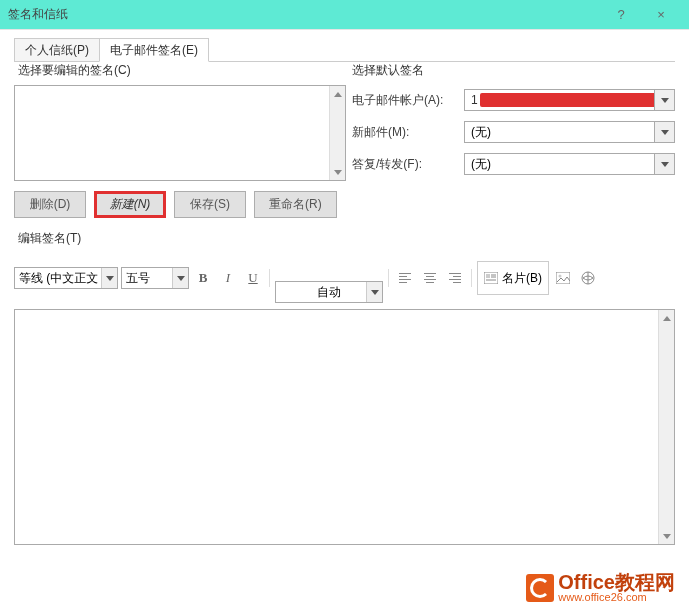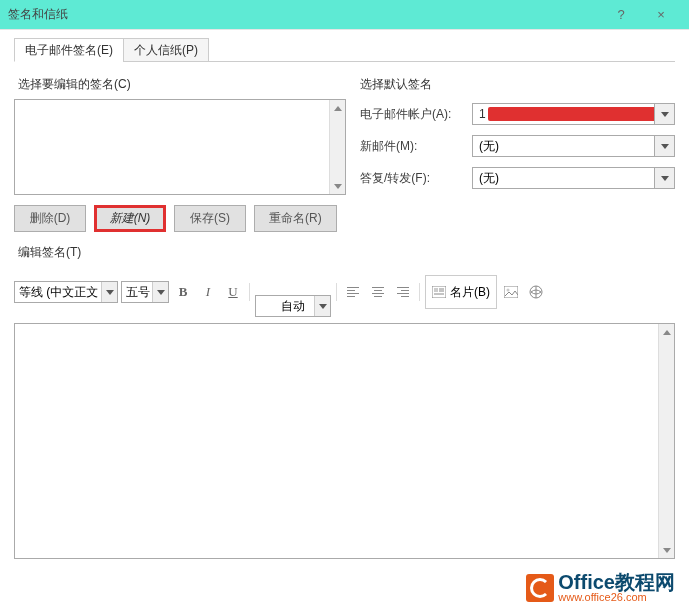--- a/index.html
+++ b/index.html
@@ -4,21 +4,21 @@
 <style>
 * { box-sizing: border-box; font-family: "Microsoft YaHei", "Segoe UI", sans-serif; font-size: 12px; }
 body { margin: 0; background: #fff; width: 689px; height: 611px; position: relative; }
 .titlebar { height: 30px; background: #5eead4; display: flex; align-items: center; padding: 0 8px; border-bottom: 1px solid #e5e5e5; }
 .titlebar .title { flex: 1; color: #444; }
 .titlebar .tbtn { width: 40px; text-align: center; color: #666; font-size: 13px; line-height: 30px; }
 .content { padding: 8px 14px; }
 .tabs { display: flex; border-bottom: 1px solid #ccc; height: 24px; }
 .tab { padding: 3px 10px 2px; border: 1px solid #ccc; background: #f5f5f5; margin-right: -1px; margin-bottom: -1px; color: #333; }
 .tab.active { background: #fff; border-bottom: 1px solid #fff; }
-.row-top { display: flex; gap: 14px; margin-top: 14px; }
+.row-top { display: flex; gap: 6px; }
 .fieldset { border: 1px solid #ddd; position: relative; padding: 10px 8px 8px; }
 .legend { position: absolute; top: -8px; left: 6px; background: #fff; padding: 0 4px; color: #333; }
 .left-col { width: 332px; }
 .right-col { flex: 1; padding-top: 0; border: none; }
 .right-legend { color:#333; margin-bottom: 10px; display:block; }
 .listbox { border: 1px solid #aaa; background: #fff; height: 96px; position: relative; }
 .listbox .sb { position: absolute; right: 0; top: 0; bottom: 0; width: 16px; background: #f0f0f0; border-left: 1px solid #ddd; }
 .btnrow { display: flex; gap: 8px; margin-top: 10px; }
 .btn { border: 1px solid #adadad; background: #e1e1e1; color: #555; padding: 4px 14px; text-align: center; min-width: 72px; }
 .btn.hl { border: 3px solid #e03030; padding: 2px 12px; color: #333; font-style: italic; }
@@ -27,54 +27,54 @@
 .select { flex: 1; border: 1px solid #aaa; background: #fff; height: 22px; display: flex; align-items: center; padding: 0 6px; position: relative; }
 .select .arrow { position: absolute; right: 0; top: 0; bottom: 0; width: 20px; border-left: 1px solid #aaa; background: #efefef; display: flex; align-items: center; justify-content: center; }
 .select .arrow svg { width: 8px; height: 5px; }
 .redact { background: #e03030; color: #e03030; flex:1; height:14px; border-radius:2px; }
 .acct-val { color:#333; margin-right:2px; }
 .editor-field { margin-top: 16px; border: 1px solid #ddd; position: relative; padding: 8px; }
 .toolbar { display: flex; align-items: center; gap: 3px; margin-bottom: 6px; flex-wrap: nowrap; }
 .combo { border: 1px solid #aaa; background: #fff; height: 22px; display: flex; align-items: center; padding: 0 4px; position: relative; }
 .combo .arrow { width: 16px; border-left: 1px solid #ccc; display:flex; align-items:center; justify-content:center; margin-left:2px; background:#efefef; height:100%; position:absolute; right:0; top:0; }
 .font-combo { width: 104px; }
-.size-combo { width: 48px; }
+.size-combo { width: 68px; }
 .tb { width: 22px; height: 22px; display: flex; align-items: center; justify-content: center; color: #666; }
 .tb.bold { font-weight: bold; font-family: serif; font-size: 13px; }
 .tb.italic { font-style: italic; font-family: serif; font-size: 13px; }
 .tb.under { text-decoration: underline; font-family: serif; font-size: 13px; }
 .sep { width: 1px; height: 18px; background: #ddd; margin: 0 2px; }
-.auto-combo { width: 76px; margin-top: 28px; }
+.auto-combo { width: 108px; margin-top: 28px; }
 .icon-lines div { height: 1px; background: #888; margin: 2px 0; }
 .align-left div:nth-child(2){width:70%;} .align-left div:nth-child(4){width:70%;}
 .align-center div{margin-left:auto;margin-right:auto;} .align-center div:nth-child(2){width:70%;} .align-center div:nth-child(4){width:70%;}
 .align-right div{margin-left:auto;} .align-right div:nth-child(2){width:70%;} .align-right div:nth-child(4){width:70%;}
 .card-btn { border: 1px solid #ccc; padding: 16px 6px; display:flex; align-items:center; gap:4px; height:22px; }
 .editor-area { border: 1px solid #aaa; background: #fff; height: 236px; position: relative; }
 .editor-area .sb { position: absolute; right: 0; top: 0; bottom: 0; width: 16px; background: #f0f0f0; border-left: 1px solid #ddd; }
 .sb-btn { height:16px; display:flex; align-items:center; justify-content:center; }
 .watermark { position: absolute; bottom: 8px; right: 14px; display:flex; align-items:center; gap:4px; }
 .wm-logo { width:28px; height:28px; background:#e55a18; border-radius:3px; position:relative; display:flex; align-items:center; justify-content:center; }
 .wm-logo:before { content:""; width:14px; height:14px; border:3px solid #fff; border-radius:50%; border-right-color:transparent; display:block; }
-.wm-text1 { color:#0c4a6e; font-size:20px; font-weight:bold; line-height:1; }
+.wm-text1 { color:#c2410c; font-size:20px; font-weight:bold; line-height:1; }
 .wm-text2 { color:#e55a18; font-size:11px; line-height:1; }
 </style>
 </head>
 <body>
 
 <div class="titlebar">
   <span class="title">签名和信纸</span>
   <span class="tbtn">?</span>
   <span class="tbtn">×</span>
 </div>
 
 <div class="content">
   <div class="tabs">
+    <div class="tab"><span>个人信纸(P)</span></div>
     <div class="tab active"><span>电子邮件签名(E)</span></div>
-    <div class="tab"><span>个人信纸(P)</span></div>
   </div>
 
   <div class="row-top">
     <div class="left-col">
       <div class="fieldset" style="border:none;padding:0;">
         <span class="legend" style="position:static;">选择要编辑的签名(C)</span>
         <div style="height:6px;"></div>
         <div class="listbox">
           <div class="sb">
             <div class="sb-btn">

